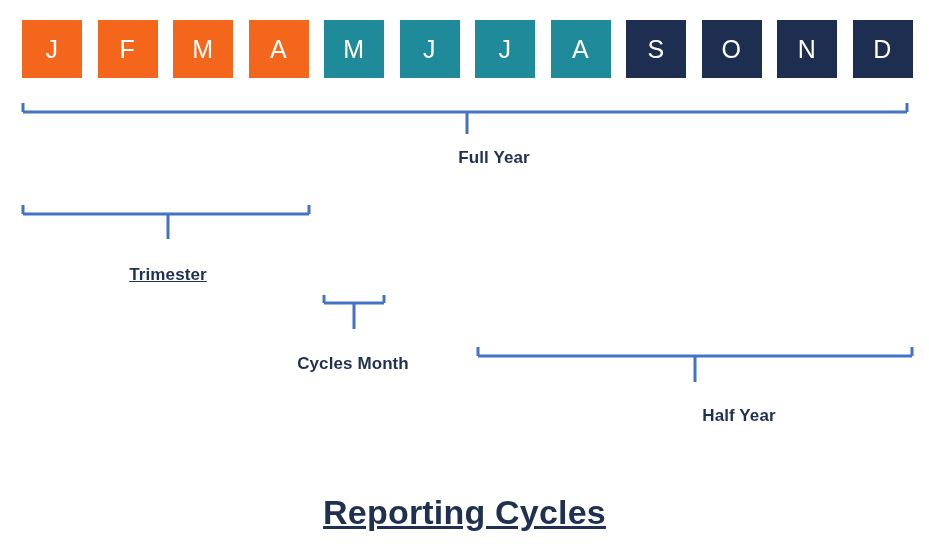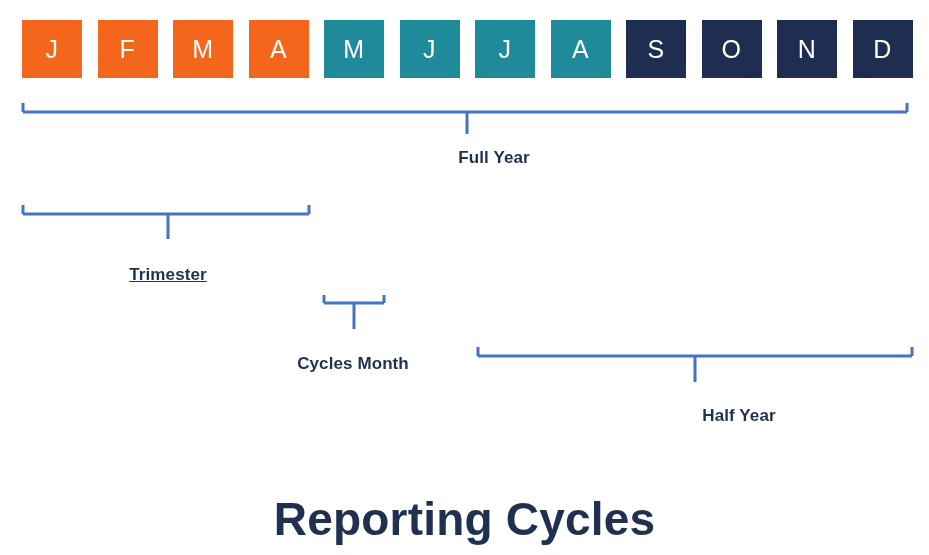--- a/index.html
+++ b/index.html
@@ -64,24 +64,25 @@
   }
 
   
   #chart-title {
     position: absolute;
     left: 0;
     right: 0;
     top: 493px;
     text-align: center;
     color: #1F3050;
-    font-size: 46px;
+    font-size: 34px;
     font-weight: bold;
     letter-spacing: 0.2px;
     line-height: 1.15;
+    text-decoration: underline;
   }
 </style>
 </head>
 <body>
 
 <div id="canvas">
 
   <div id="month-strip">
 
     <div class="month-box" style="left:0px;   background:#F4661B;">

